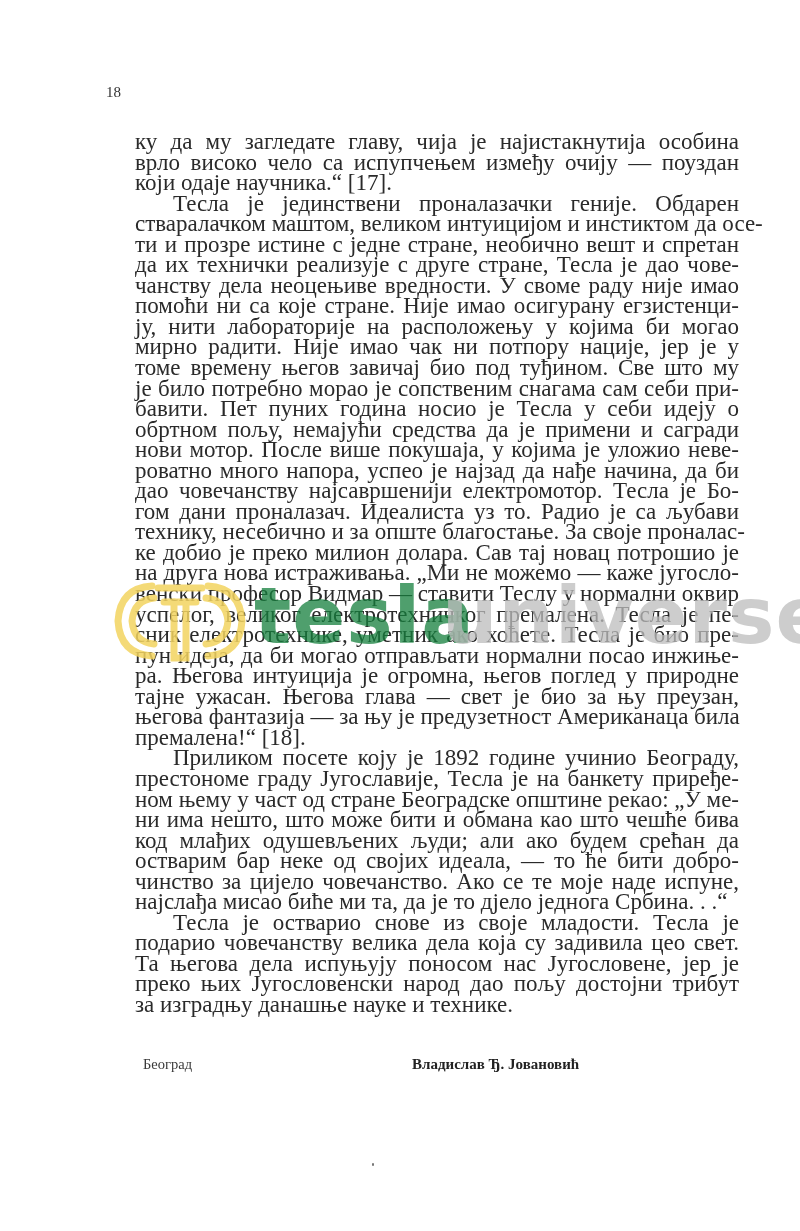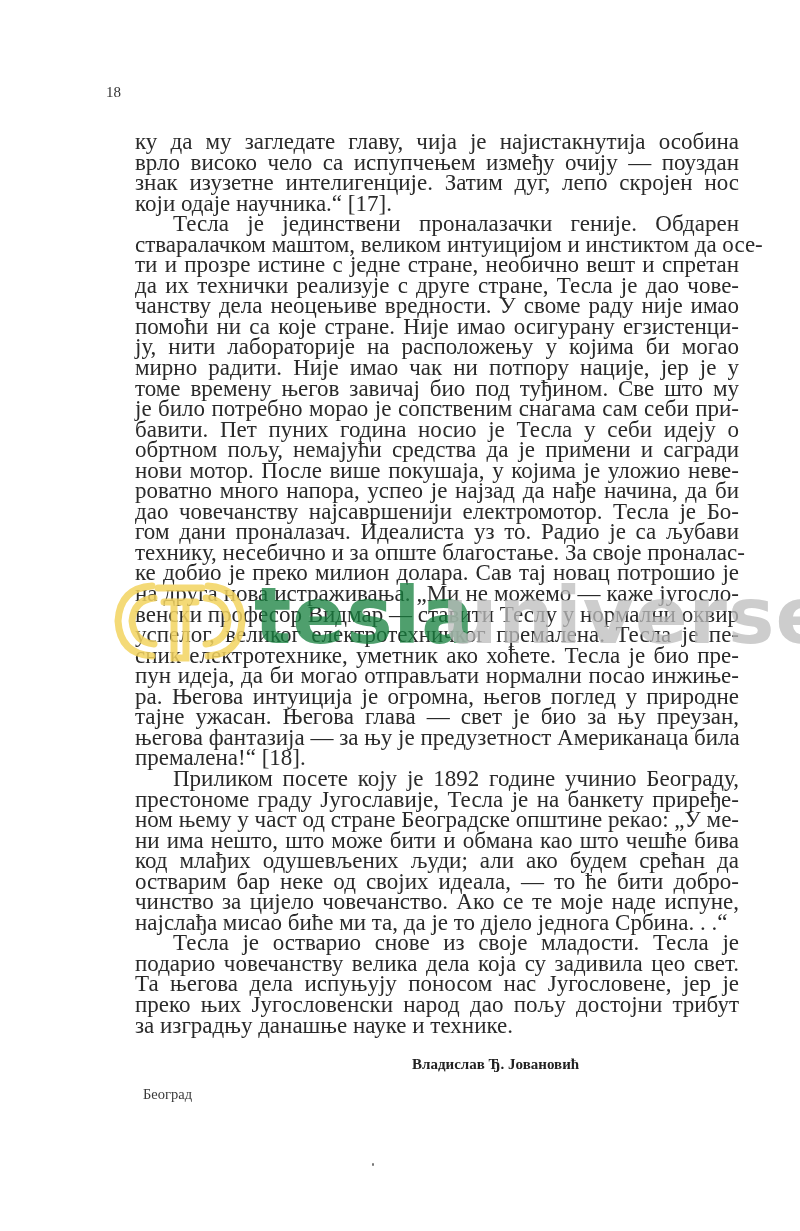--- a/index.html
+++ b/index.html
@@ -16,21 +16,21 @@
   }
   .line {
     display:block; white-space:nowrap; text-align:justify; text-align-last:justify;
     height:20.55px; overflow:visible;
   }
   .line.last { text-align-last:left; }
   .line.indent { padding-left:38px; }
   .signature {
     position:absolute; top:1056px; font-size:14.5px; color:#3a3a3a;
   }
-  .sig-place { left:143px;margin-top:30px; }
+  .sig-place { left:143px; }
   .sig-author { left:412px; font-weight:bold; color:#222; font-size:15px; }
   .watermark {
     position:absolute; left:112px; top:578px; width:600px; height:88px; pointer-events:none;
   }
   .wm-logo { position:absolute; left:0; top:0; }
   .wm-text {
     position:absolute; top:-6px; font-family:"DejaVu Sans",sans-serif; font-weight:bold;
     font-size:78px; letter-spacing:1px; opacity:0.75; line-height:88px;
   }
   .wm-tesla { left:142px; color:#15803d;text-align:right; }
@@ -38,21 +38,20 @@
   .speck { position:absolute; width:2px; height:3px; background:#777; border-radius:1px; }
 </style>
 </head>
 <body>
 
 <div class="page-number">18</div>
 
 <div class="body-text" id="body-text">
     <span class="line">ку да му загледате главу, чија је најистакнутија особина</span>
     <span class="line">врло високо чело са испупчењем између очију — поуздан</span>
-    <span class="line">знак изузетне интелигенције. Затим дуг, лепо скројен нос</span>
     <span class="line last">који одаје научника.“ [17].</span>
     <span class="line indent">Тесла је јединствени проналазачки геније. Обдарен</span>
     <span class="line">стваралачком маштом, великом интуицијом и инстиктом да осе-</span>
     <span class="line">ти и прозре истине с једне стране, необично вешт и спретан</span>
     <span class="line">да их технички реализује с друге стране, Тесла је дао чове-</span>
     <span class="line">чанству дела неоцењиве вредности. У своме раду није имао</span>
     <span class="line">помоћи ни са које стране. Није имао осигурану егзистенци-</span>
     <span class="line">ју, нити лабораторије на расположењу у којима би могао</span>
     <span class="line">мирно радити. Није имао чак ни потпору нације, јер је у</span>
     <span class="line">томе времену његов завичај био под туђином. Све што му</span>

